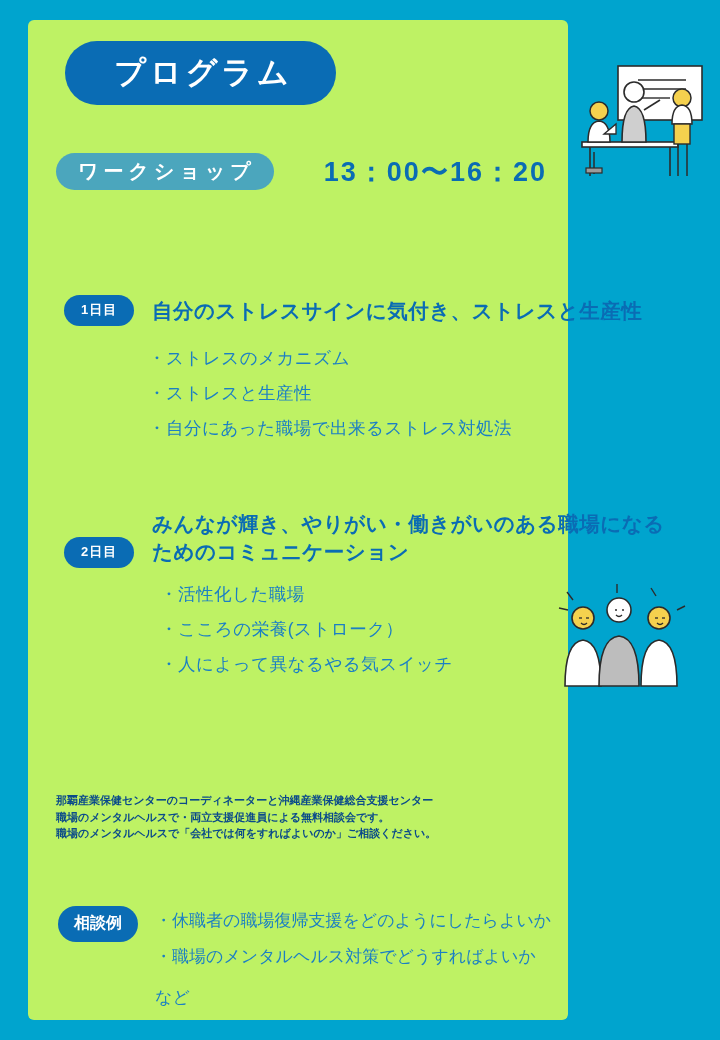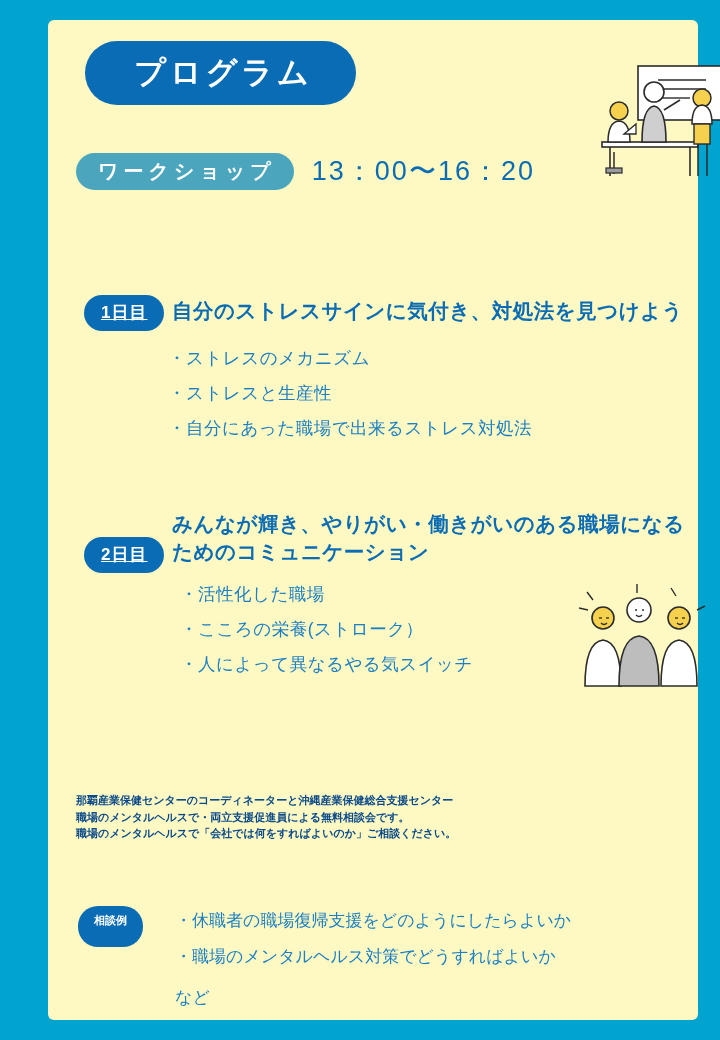--- a/index.html
+++ b/index.html
@@ -15,24 +15,23 @@
   }
   
   .frame {
     position: absolute;
     left: 0; top: 0; width: 720px; height: 1040px;
     background: linear-gradient(to bottom, #00a4ce 0%, #00a4ce 100%);
   }
   .page {
     position: absolute;
     left: 28px; top: 20px;
-    width: 650px; height: 1000px;
-    background: #fef9c3;
+    width: 540px; height: 1000px;
+    background: #bef264;
     border-radius: 6px;
-    margin-left: 20px;
   }
   
   .title-pill {
     position: absolute;
     left: 37px; top: 21px;
     width: 271px; height: 64px;
     background: #0a6cb4;
     border-radius: 32px;
     color: #ffffff;
     font-size: 31px;
@@ -40,62 +39,62 @@
     letter-spacing: 4px;
     display: flex;
     align-items: center;
     justify-content: center;
     padding-left: 6px;
   }
   
   .sec-head {
     position: absolute;
     display: flex;
-    align-items: flex-start;
+    align-items: flex-end;
+    gap: 32px;
   }
   .sec-tag {
     background: #4ba6bd;
     color: #ffffff;
     font-size: 20px;
     font-weight: bold;
     letter-spacing: 5px;
     padding: 7px 18px 8px 22px;
     border-radius: 22px 22px 22px 22px;
     line-height: 1.1;
     white-space: nowrap;
   }
   .sec-time {
     color: #0a6cb4;
     font-size: 27px;
-    font-weight: normal;
+    font-weight: bold;
     letter-spacing: 2px;
     margin-left: 18px;
     white-space: nowrap;
   }
   
   .lead {
     position: absolute;
     color: #0a3f7a;
     font-size: 17px;
     font-weight: bold;
     letter-spacing: 0px;
     line-height: 1.4;
   }
   
   .day-pill {
     position: absolute;
     background: #0a6cb4;
     color: #ffffff;
     border-radius: 20px;
-    font-size: 17px;
+    font-size: 13px;
     font-weight: bold;
     padding: 6px 17px 7px;
     letter-spacing: 1px;
     white-space: nowrap;
-    text-decoration: underline;
   }
   .day-title {
     position: absolute;
     color: #0a6cb4;
     font-size: 20.5px;
     font-weight: bold;
     line-height: 1.35;
     letter-spacing: 0.5px;
   }
   .bullets {
@@ -113,23 +112,23 @@
     font-size: 11px;
     font-weight: bold;
     line-height: 1.5;
     letter-spacing: 0px;
   }
   .ex-pill {
     position: absolute;
     background: #0a6cb4;
     color: #ffffff;
     border-radius: 20px;
-    font-size: 11px;
-    font-weight: bold;
-    padding: 7px 16px 19px;
+    font-size: 16px;
+    font-weight: bold;
+    padding: 7px 16px 8px;
     white-space: nowrap;
   }
   .ex-list {
     position: absolute;
     color: #1b7fc4;
     font-size: 17px;
     line-height: 2.1;
   }
   .ex-list div { white-space: nowrap; }
   .etc {
@@ -181,21 +180,21 @@
     </svg>
   </div>
 
   <div class="sec-head" style="left:28px; top:133px;">
     <div class="sec-tag">ワークショップ</div>
     <div class="sec-time">13：00〜16：20</div>
   </div>
 
 
   <div class="day-pill" style="left:36px; top:275px;">1日目</div>
-  <div class="day-title" style="left:124px; top:277px; width:520px;">自分のストレスサインに気付き、対処法を見つけよう</div>
+  <div class="day-title" style="left:124px; top:277px; width:520px;">自分のストレスサインに気付き、ストレスと生産性</div>
   <div class="bullets" style="left:120px; top:321px;">
     <div>・ストレスのメカニズム</div>
     <div>・ストレスと生産性</div>
     <div>・自分にあった職場で出来るストレス対処法</div>
   </div>
 
   <div class="day-pill" style="left:36px; top:517px;">2日目</div>
   <div class="day-title" style="left:124px; top:490px; width:520px;">みんなが輝き、やりがい・働きがいのある職場になるためのコミュニケーション</div>
   <div class="bullets" style="left:132px; top:557px;">
     <div>・活性化した職場</div>

